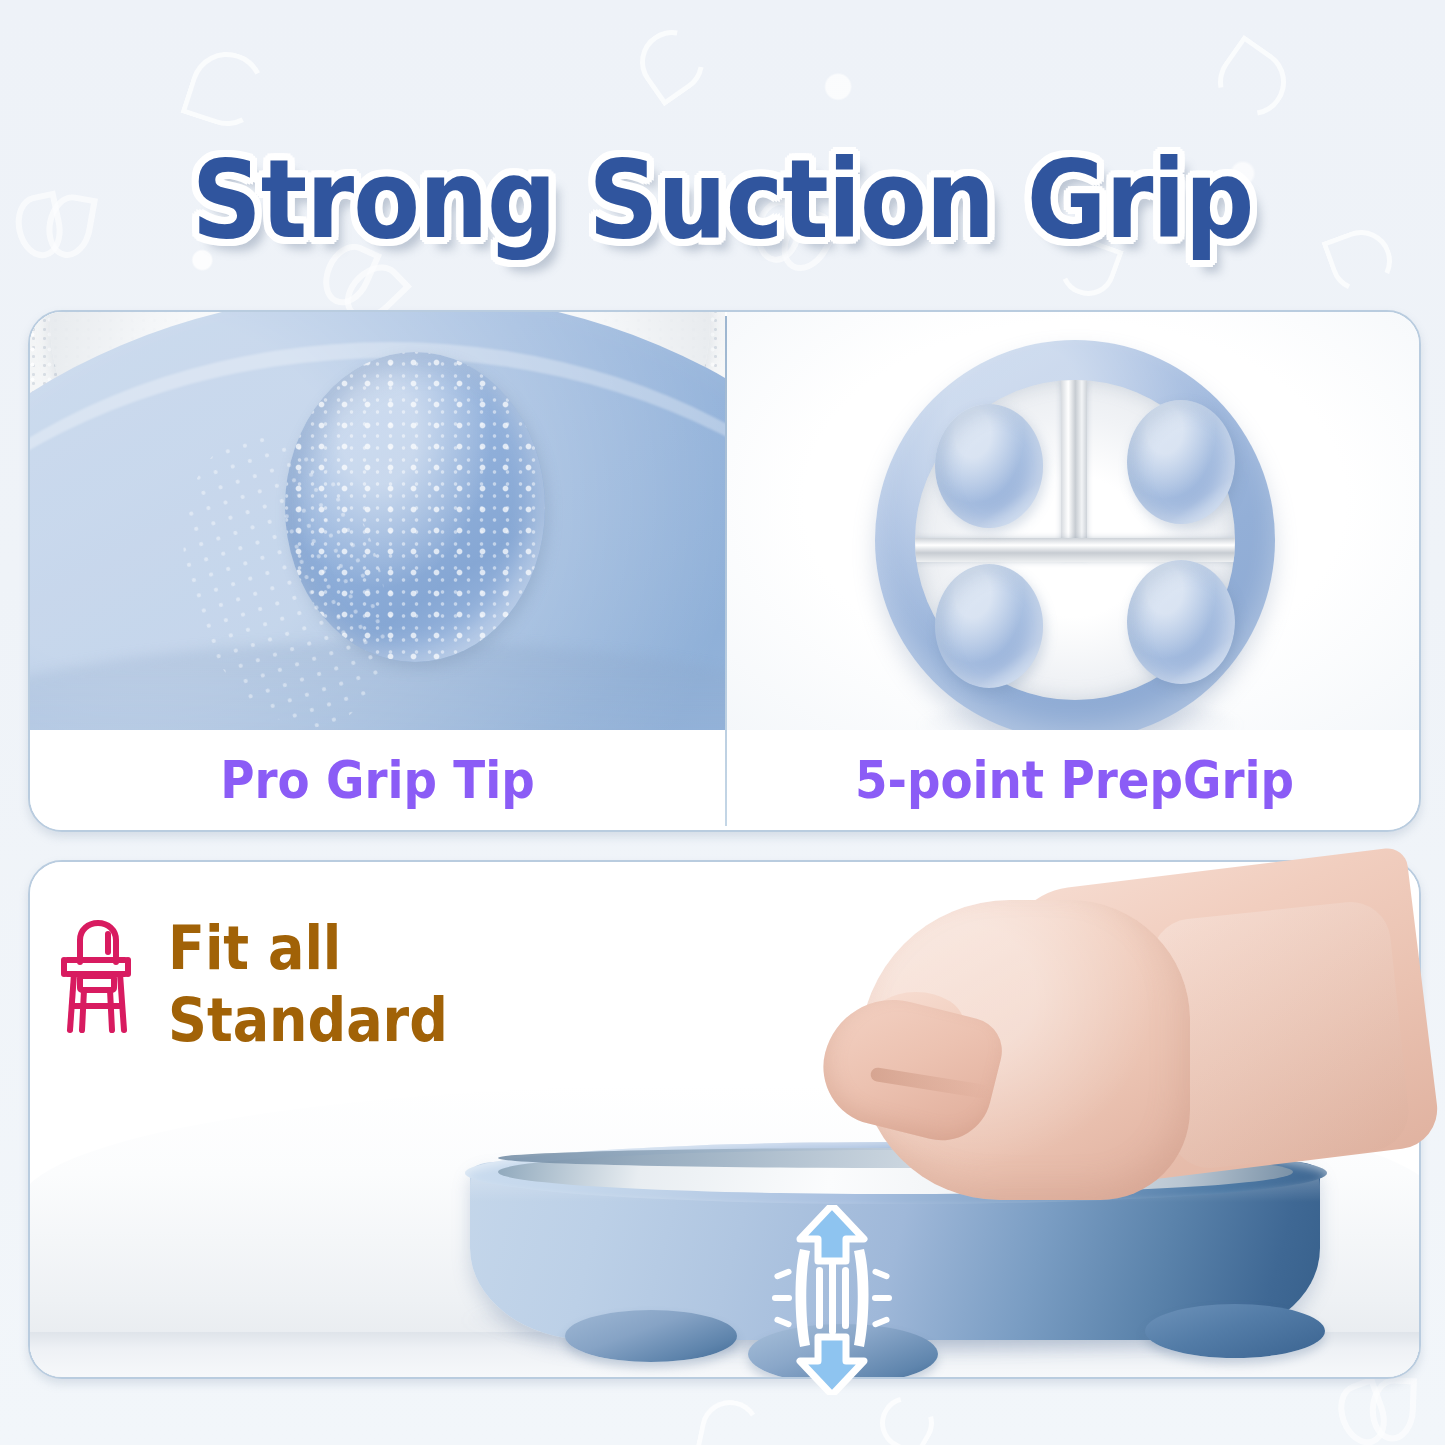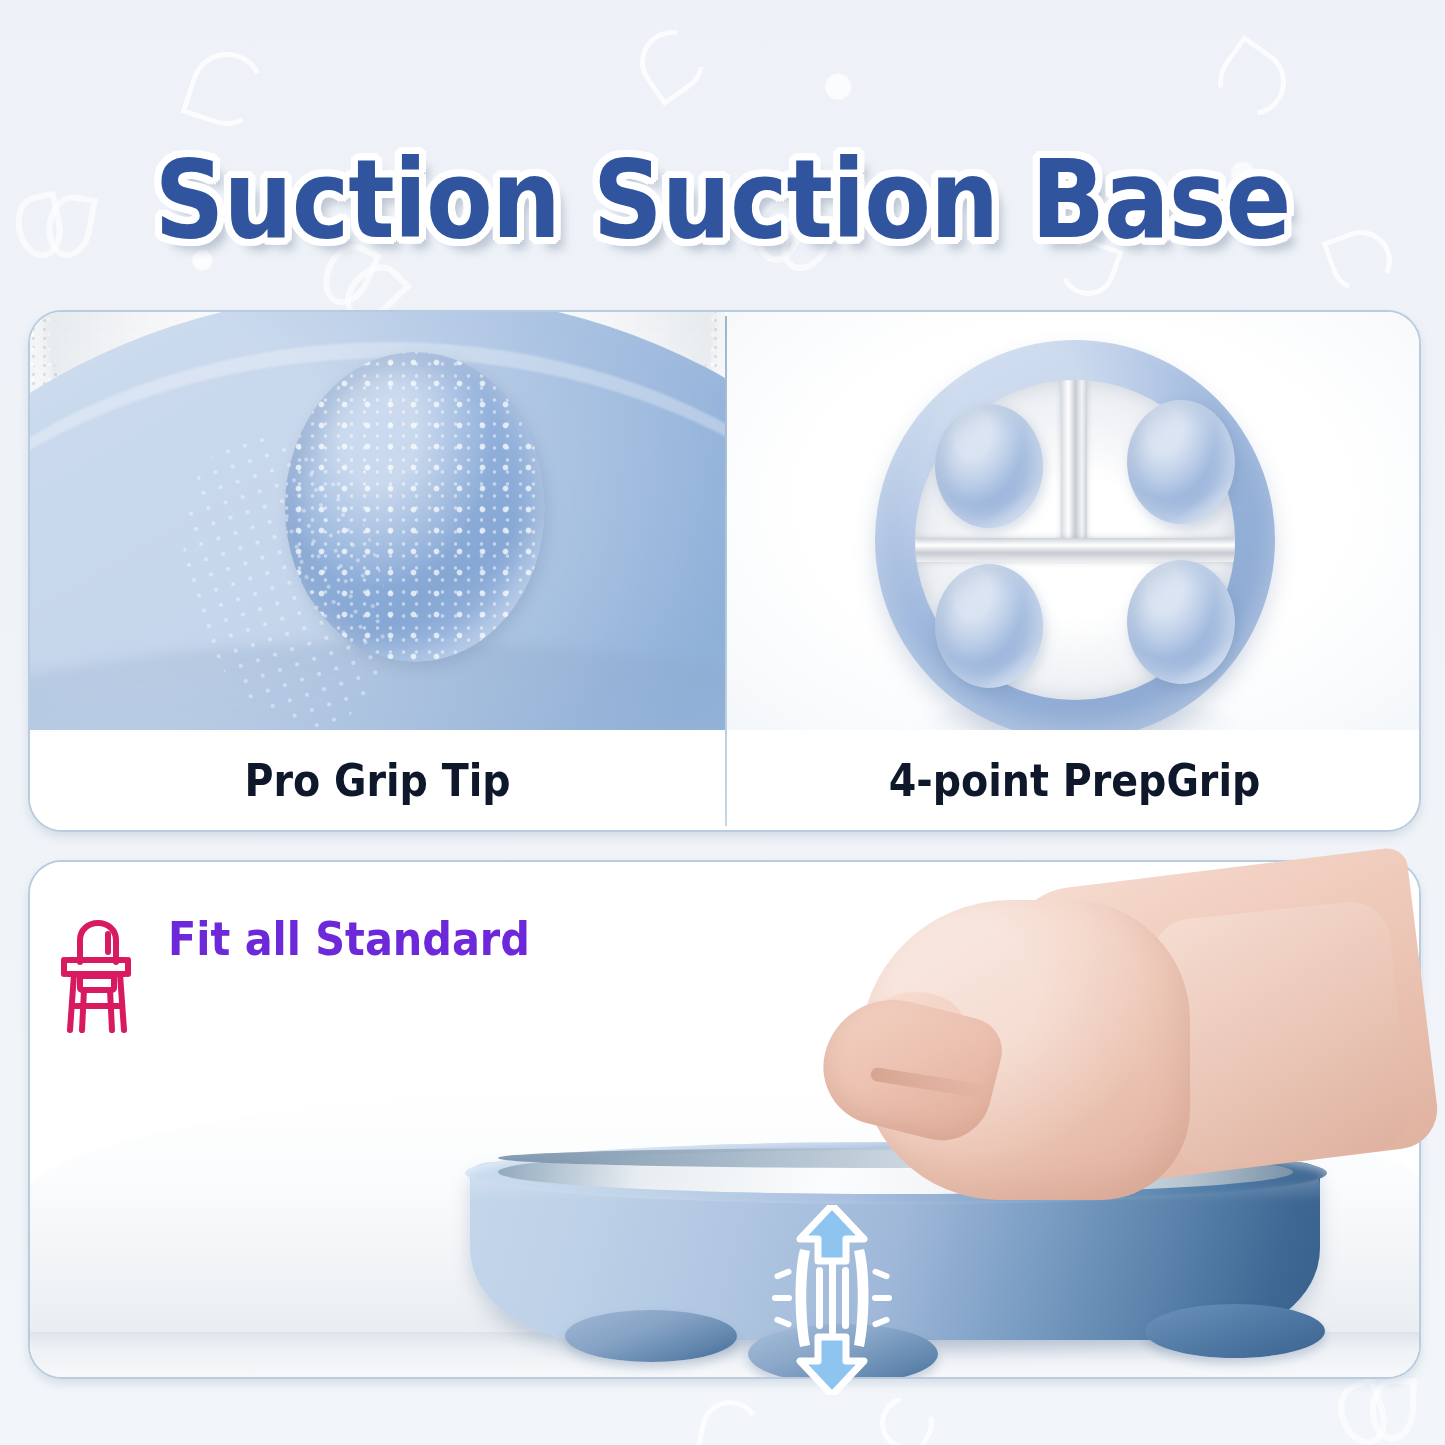--- a/index.html
+++ b/index.html
@@ -73,21 +73,21 @@
   }
 
   .half{position:absolute;top:0;height:518px;width:695px;overflow:hidden;}
   #half-left{left:0;}
   #half-right{left:697px;}
 
   .photo{position:absolute;left:0;top:0;width:695px;height:420px;overflow:hidden;}
   .caption{
     position:absolute;left:0;top:418px;width:695px;height:100px;
     display:flex;align-items:center;justify-content:center;
-    font-size:44px;font-weight:bold;color:#0f172a;
+    font-size:52px;font-weight:bold;color:#8b5cf6;
     font-family:"DejaVu Sans Condensed","Liberation Sans",sans-serif;
     letter-spacing:0px;
     background:#fff;
   }
 
   
   #macro-scene{position:absolute;inset:0;background:
      linear-gradient(160deg,#f7f9fb 0%,#e6e9ec 38%,#d6dadd 60%,#eceef0 100%);}
   #macro-metal{
     position:absolute;left:-40px;top:-90px;width:800px;height:330px;
@@ -332,21 +332,21 @@
   #suction-arrows svg{display:block;}
 
   
   #feature-row{
     position:absolute;left:58px;top:912px;width:560px;
     display:flex;align-items:flex-start;gap:24px;
     z-index:5;
   }
   #highchair-icon{flex:0 0 auto;margin-top:6px;}
   #feature-text{
-    font-size:46px;line-height:1.2;font-weight:bold;color:#6d28d9;
+    font-size:60px;line-height:1.2;font-weight:bold;color:#a16207;
     font-family:"DejaVu Sans Condensed","Liberation Sans",sans-serif;
   }
 </style>
 </head>
 <body>
 
 <div id="bg-pattern"></div>
 <div class="swirl" style="left:190px;top:52px;width:64px;height:64px;transform:rotate(18deg)"></div>
 <div class="swirl" style="left:640px;top:30px;width:54px;height:54px;transform:rotate(-35deg)"></div>
 <div class="swirl" style="left:1218px;top:48px;width:58px;height:58px;transform:rotate(125deg)"></div>
@@ -364,21 +364,21 @@
   </div>
 <div class="leafpair" style="left:760px;top:196px;transform:rotate(8deg)">
     <span></span>
     <span></span>
   </div>
 <div class="leafpair" style="left:1330px;top:1392px;transform:rotate(-20deg)">
     <span></span>
     <span></span>
   </div>
 
-<h1 id="headline">Suction Suction Base</h1>
+<h1 id="headline">Strong Suction Grip</h1>
 
 <div class="card" id="top-card">
 
   <div class="half" id="half-left">
     <div class="photo">
       <div id="macro-scene"></div>
       <div id="macro-metal">
         <div id="macro-droplets-metal"></div>
       </div>
       <div id="macro-notch"></div>
@@ -402,21 +402,21 @@
       <div id="base-disc"></div>
       <div id="base-inner">
         <div id="metal-v"></div>
         <div id="metal-h"></div>
       </div>
       <div class="cup" id="cup-tl"></div>
       <div class="cup" id="cup-tr"></div>
       <div class="cup" id="cup-bl"></div>
       <div class="cup" id="cup-br"></div>
     </div>
-    <div class="caption">4-point PrepGrip</div>
+    <div class="caption">5-point PrepGrip</div>
   </div>
 </div>
 
 <div class="card" id="bottom-card">
   <div id="bottom-scene">
     <div id="table-top"></div>
     <div id="table-reflect"></div>
     <div id="table-edge"></div>
 
     <div id="bowl-shadow"></div>

